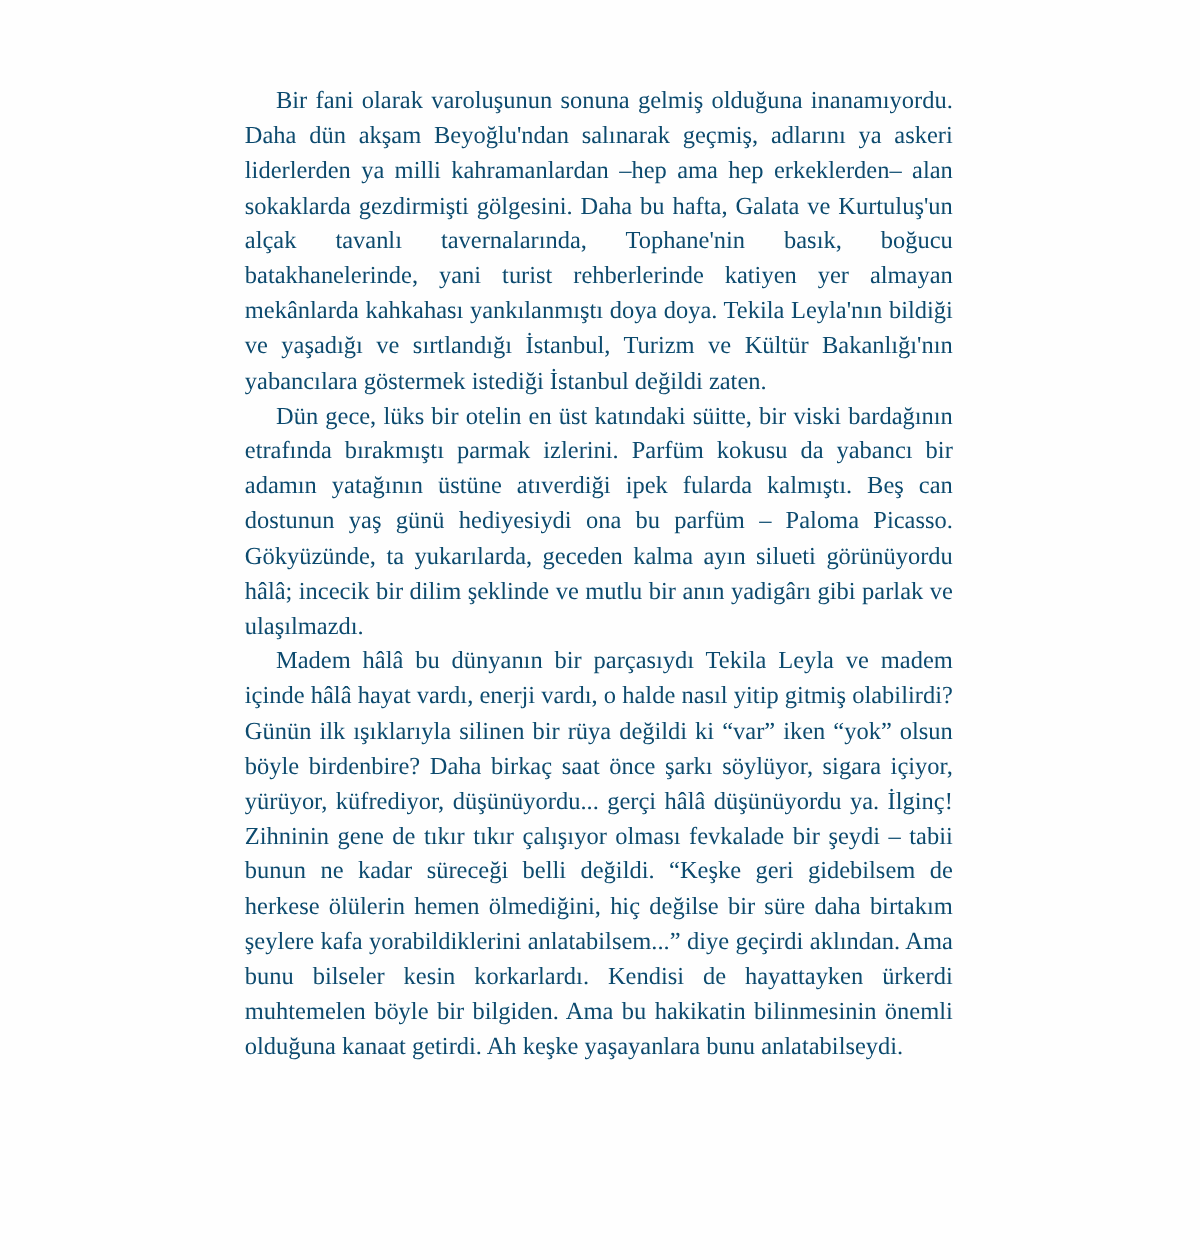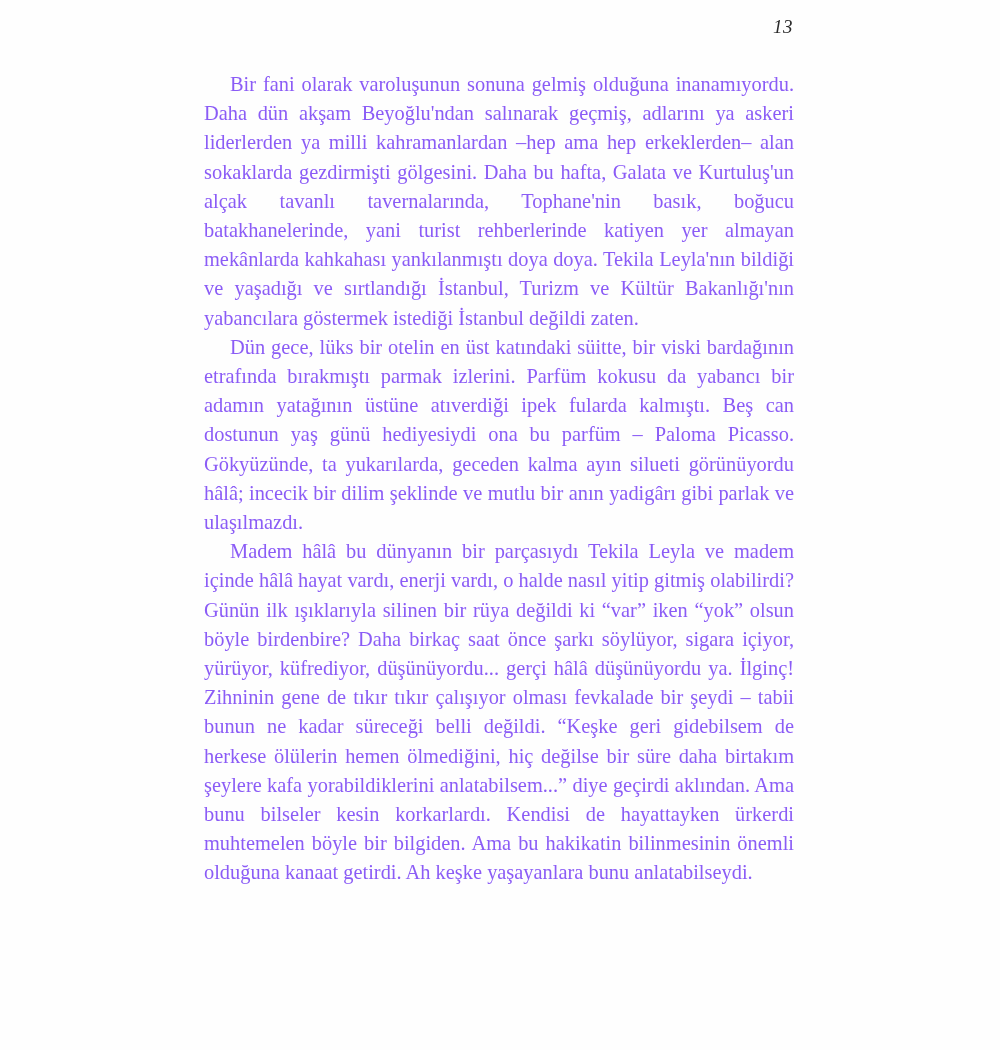--- a/index.html
+++ b/index.html
@@ -41,21 +41,21 @@
   
   .textblock {
     position: absolute;
     left: 204px;
     top: 70px;
     width: 590px;
     font-size: 20.4px;
     line-height: 29.2px;
     text-align: justify;
     text-justify: inter-word;
-    color: #8b5cf6;
+    color: #0c4a6e;
   }
 
   .textblock p {
     margin: 0;
     text-indent: 26px;
     hyphens: manual;
   }
 
   
   .textblock p.clipped {
@@ -64,21 +64,20 @@
 
   .folio, .textblock p {
     text-rendering: optimizeLegibility;
   }
 </style>
 </head>
 <body>
 
 <div class="page">
 
-  <div class="folio">13</div>
 
   <div class="textblock">
     <p>Bir fani olarak varoluşunun sonuna gelmiş olduğuna inanamıyordu. Daha dün akşam Beyoğlu'ndan salınarak geçmiş, adlarını ya askeri liderlerden ya milli kahramanlardan –hep ama hep erkeklerden– alan sokaklarda gezdirmişti gölgesini. Daha bu hafta, Galata ve Kurtuluş'un alçak tavanlı tavernalarında, Tophane'nin basık, boğucu batakhanelerinde, yani turist rehberlerinde katiyen yer almayan mekânlarda kahkahası yankılanmıştı doya doya. Tekila Leyla'nın bildiği ve yaşadığı ve sırtlandığı İstanbul, Turizm ve Kültür Bakanlığı'nın yabancılara göstermek istediği İstanbul değildi zaten.</p>
     <p>Dün gece, lüks bir otelin en üst katındaki süitte, bir viski bardağının etrafında bırakmıştı parmak izlerini. Parfüm kokusu da yabancı bir adamın yatağının üstüne atıverdiği ipek fularda kalmıştı. Beş can dostunun yaş günü hediyesiydi ona bu parfüm – Paloma Picasso. Gökyüzünde, ta yukarılarda, geceden kalma ayın silueti görünüyordu hâlâ; incecik bir dilim şeklinde ve mutlu bir anın yadigârı gibi parlak ve ulaşılmazdı.</p>
     <p>Madem hâlâ bu dünyanın bir parçasıydı Tekila Leyla ve madem içinde hâlâ hayat vardı, enerji vardı, o halde nasıl yitip gitmiş olabilirdi? Günün ilk ışıklarıyla silinen bir rüya değildi ki “var” iken “yok” olsun böyle birdenbire? Daha birkaç saat önce şarkı söylüyor, sigara içiyor, yürüyor, küfrediyor, düşünüyordu... gerçi hâlâ düşünüyordu ya. İlginç! Zihninin gene de tıkır tıkır çalışıyor olması fevkalade bir şeydi – tabii bunun ne kadar süreceği belli değildi. “Keşke geri gidebilsem de herkese ölülerin hemen ölmediğini, hiç değilse bir süre daha birtakım şeylere kafa yorabildiklerini anlatabilsem...” diye geçirdi aklından. Ama bunu bilseler kesin korkarlardı. Kendisi de hayattayken ürkerdi muhtemelen böyle bir bilgiden. Ama bu hakikatin bilinmesinin önemli olduğuna kanaat getirdi. Ah keşke yaşayanlara bunu anlatabilseydi.</p>
   </div>
 
 </div>
 
 </body></html>

